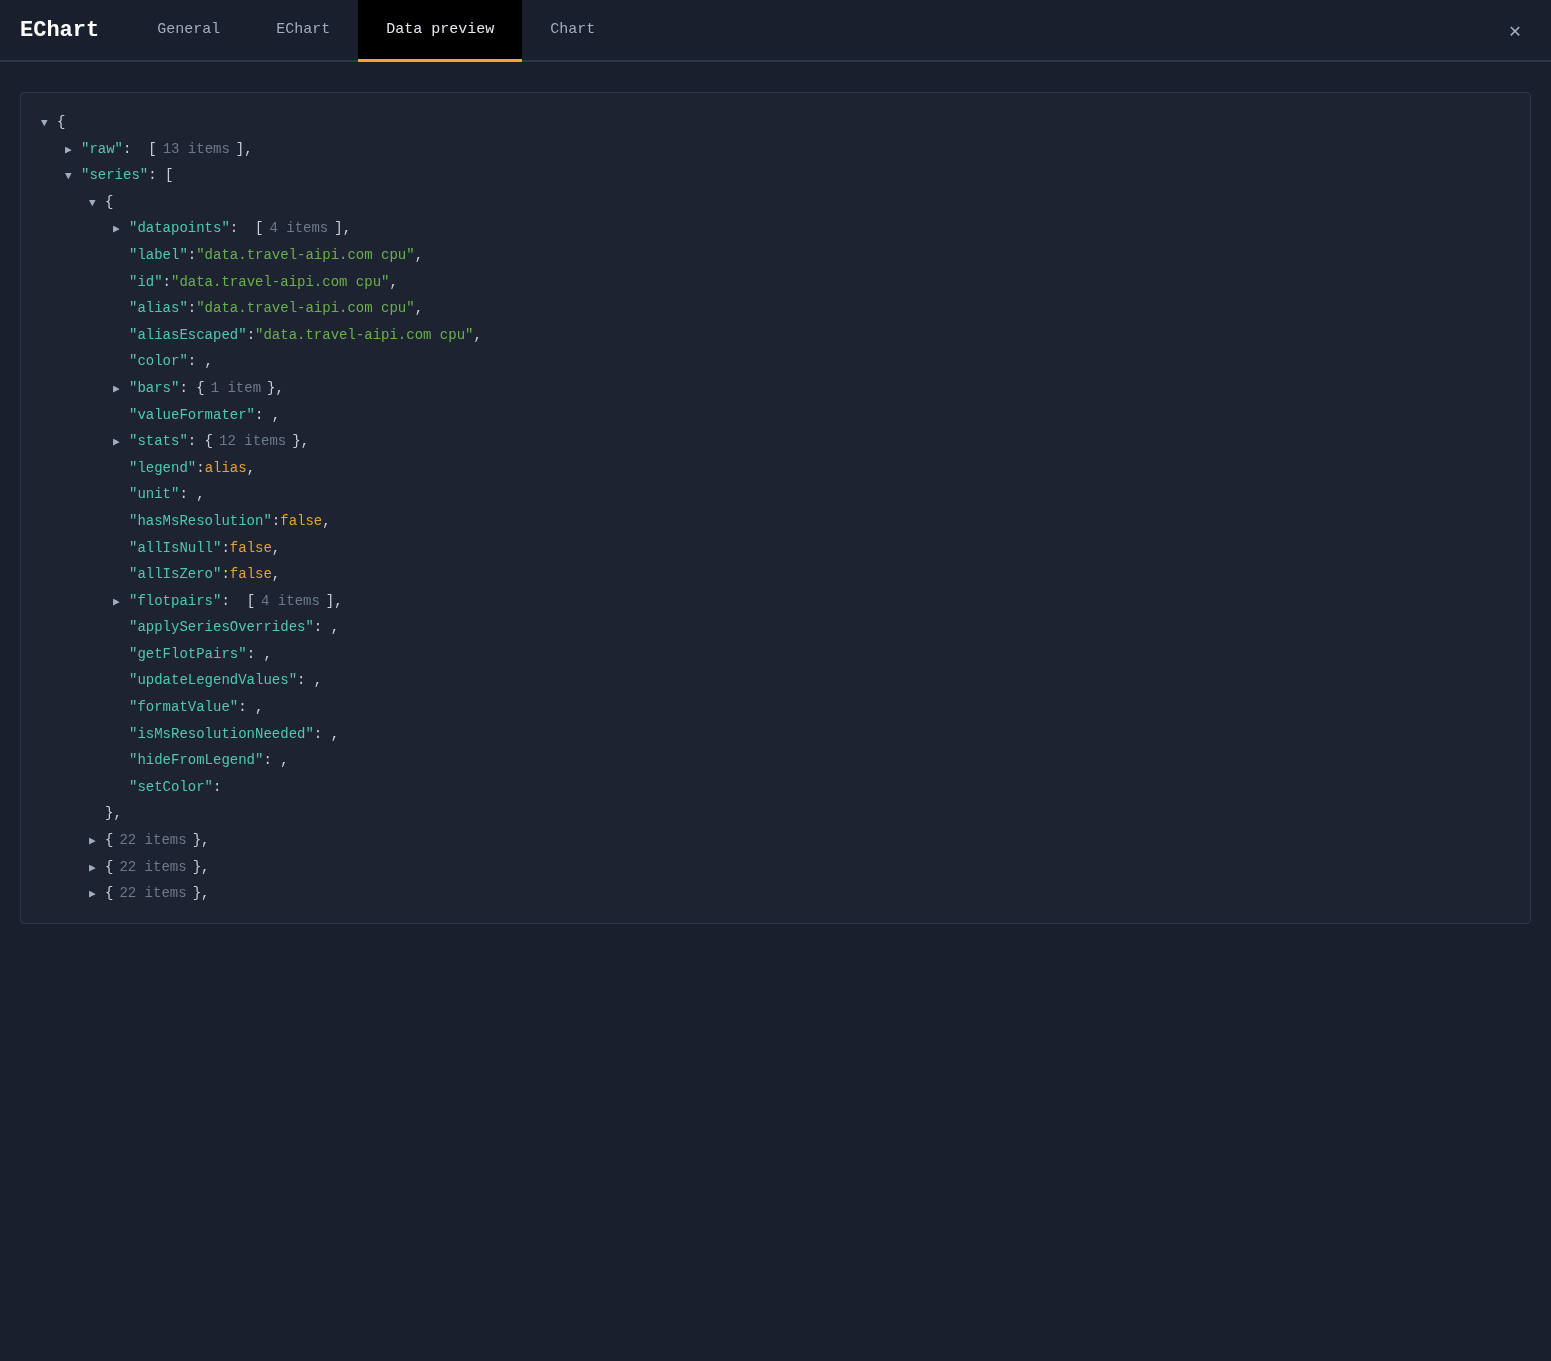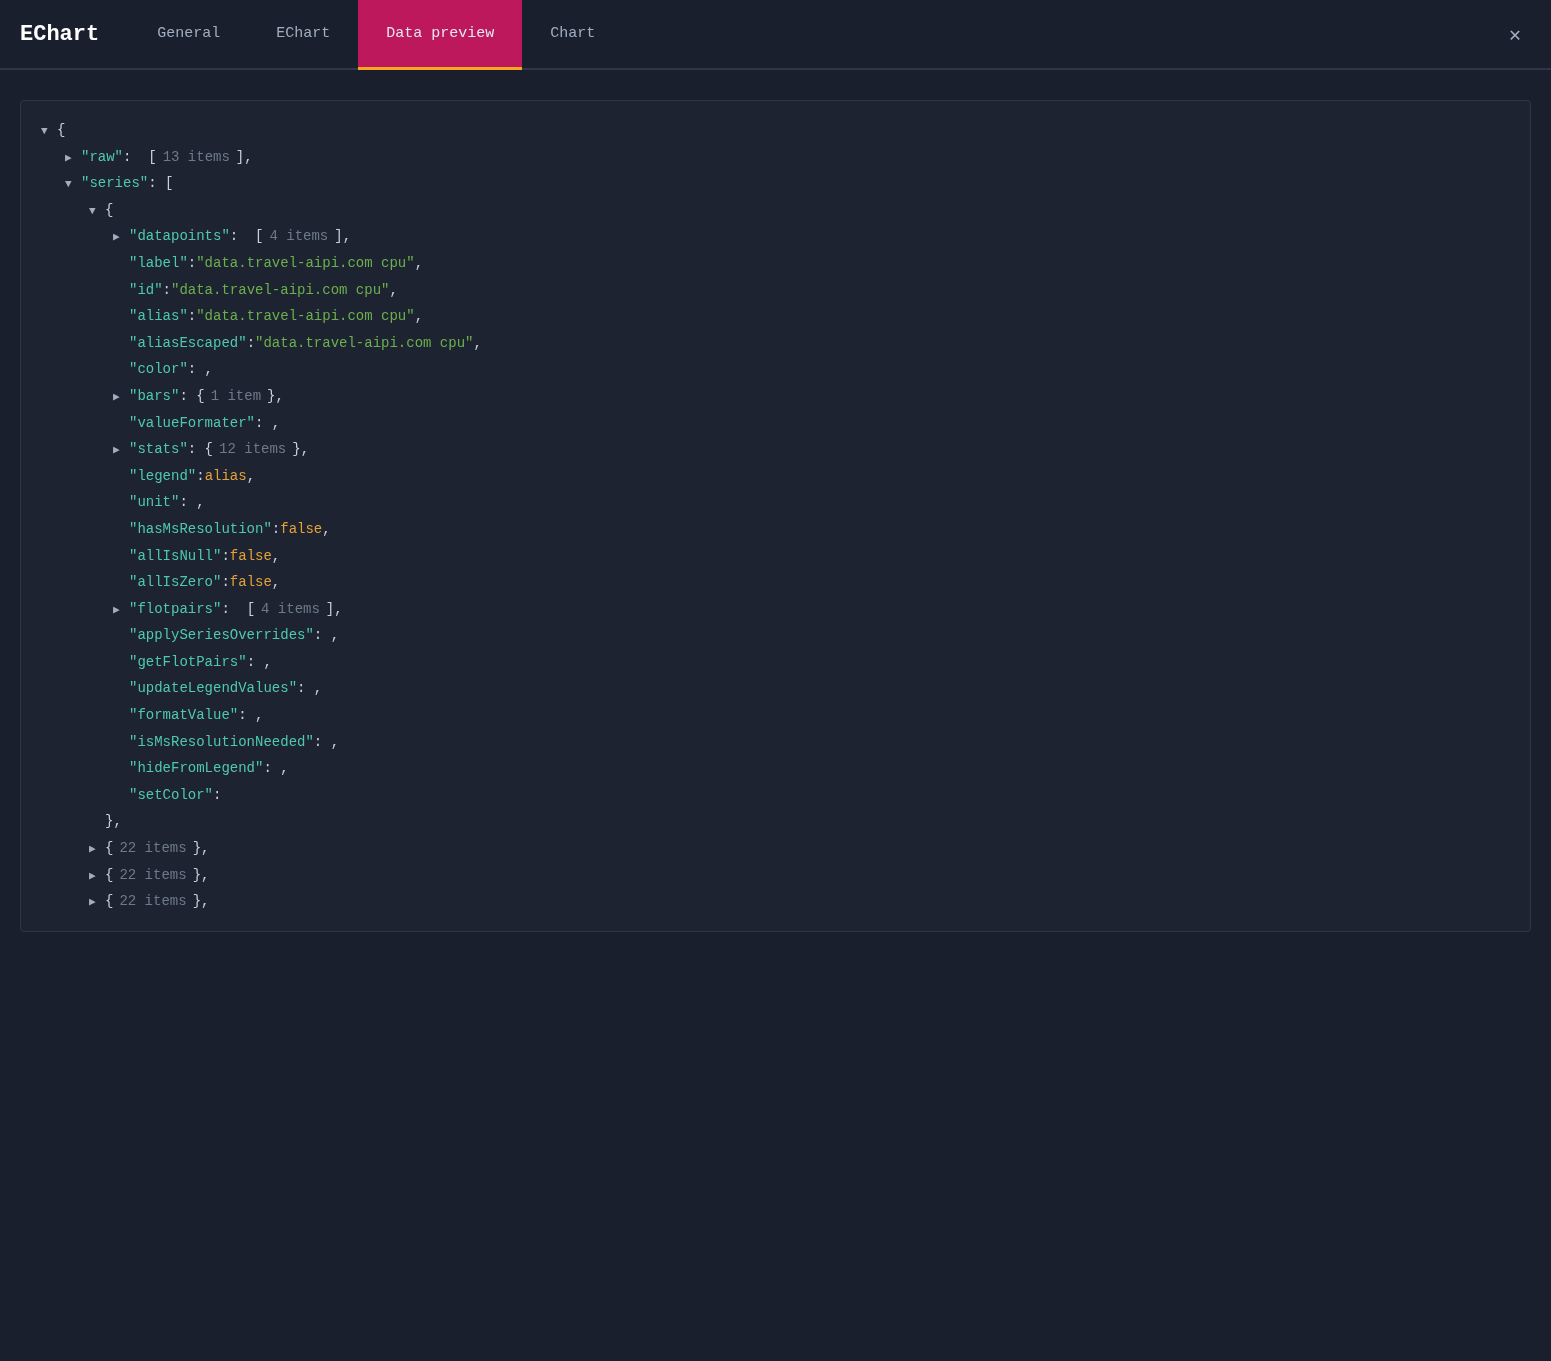--- a/index.html
+++ b/index.html
@@ -10,21 +10,21 @@
       width: 1551px;
       min-height: 1361px;
     }
 
     
     .header {
       display: flex;
       align-items: center;
       background: #1a1f2e;
       border-bottom: 2px solid #2d3748;
-      height: 70px;
+      height: 62px;
       padding: 0 0 0 20px;
     }
     .logo {
       font-size: 22px;
       font-weight: bold;
       color: #ffffff;
       margin-right: 30px;
       white-space: nowrap;
     }
     .nav-tabs {
@@ -40,21 +40,21 @@
       font-size: 15px;
       color: #a0aec0;
       cursor: pointer;
       border-bottom: 3px solid transparent;
       margin-bottom: -2px;
       white-space: nowrap;
     }
     .nav-tab.active {
       color: #e2e8f0;
       border-bottom: 3px solid #f6a623;
-      background: #be185d;
+      background: #000000;
     }
     .close-btn {
       margin-left: auto;
       margin-right: 20px;
       font-size: 20px;
       color: #a0aec0;
       cursor: pointer;
       padding: 0 10px;
     }
 

